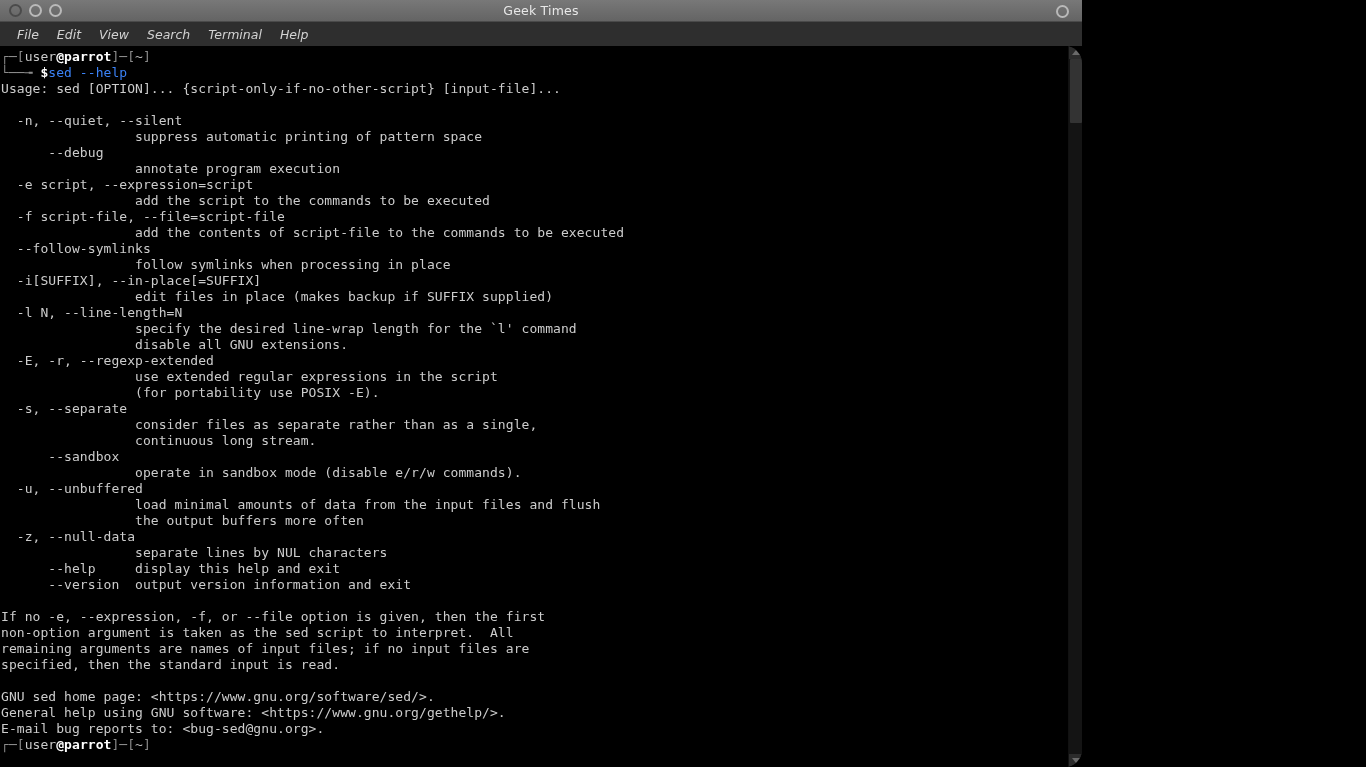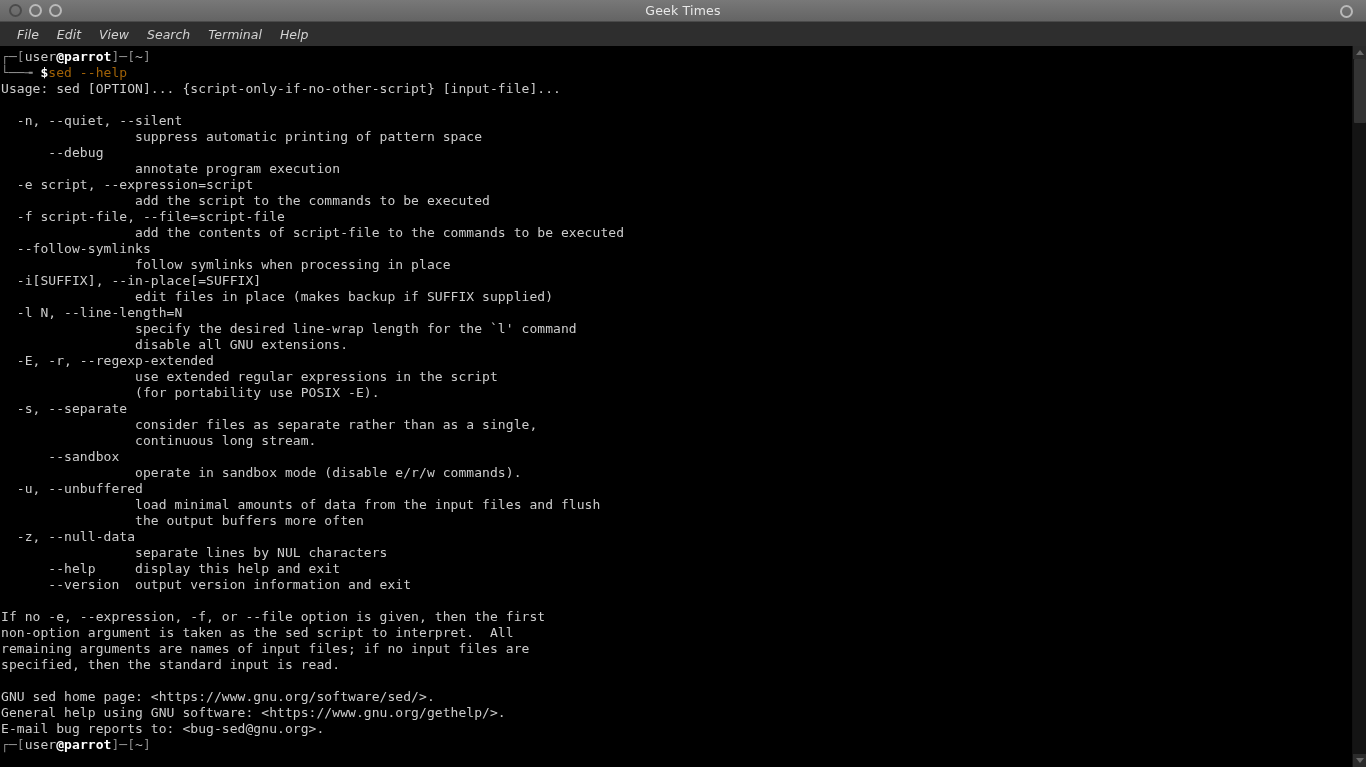--- a/index.html
+++ b/index.html
@@ -6,21 +6,21 @@
   * { box-sizing: border-box; }
   html, body {
     margin: 0; padding: 0;
     width: 1366px; height: 767px;
     overflow: hidden;
     background: #000;
     font-family: "DejaVu Sans Mono", monospace;
   }
 
   #app {
-    width: 1366px;
+    width: 1082px;
     height: 767px;
     display: flex;
     flex-direction: column;
     position: relative;
     background: #000;
   }
 
   
   .titlebar {
     height: 22px;
@@ -85,20 +85,21 @@
     font-style: italic;
   }
 
   
   .terminal-wrap {
     flex: 1 1 auto;
     display: flex;
     background: #000;
     overflow: hidden;
     position: relative;
+    border-radius: 17px;
   }
   .terminal {
     flex: 1 1 auto;
     background: #000;
     padding: 3px 0 0 0;
     overflow: hidden;
   }
   .tline {
     font-family: "DejaVu Sans Mono", monospace;
     font-size: 13px;
@@ -109,21 +110,21 @@
     letter-spacing: 0.06px;
     padding-left: 1px;
   }
   .tline.blank { color: transparent; }
 
   
   .p-brack  { color: #8a8a8a; }
   .p-user   { color: #c9c9c9; }
   .p-host   { color: #ffffff; font-weight: bold; }
   .p-dollar { color: #ffffff; font-weight: bold; }
-  .p-cmd    { color: #a16207; }
+  .p-cmd    { color: #3b82f6; }
   .p-tilde  { color: #b5b5b5; }
 
   
   .scrollbar {
     flex: 0 0 14px;
     width: 14px;
     background: #1f1f1f;
     border-left: 1px solid #111;
     display: flex;
     flex-direction: column;

